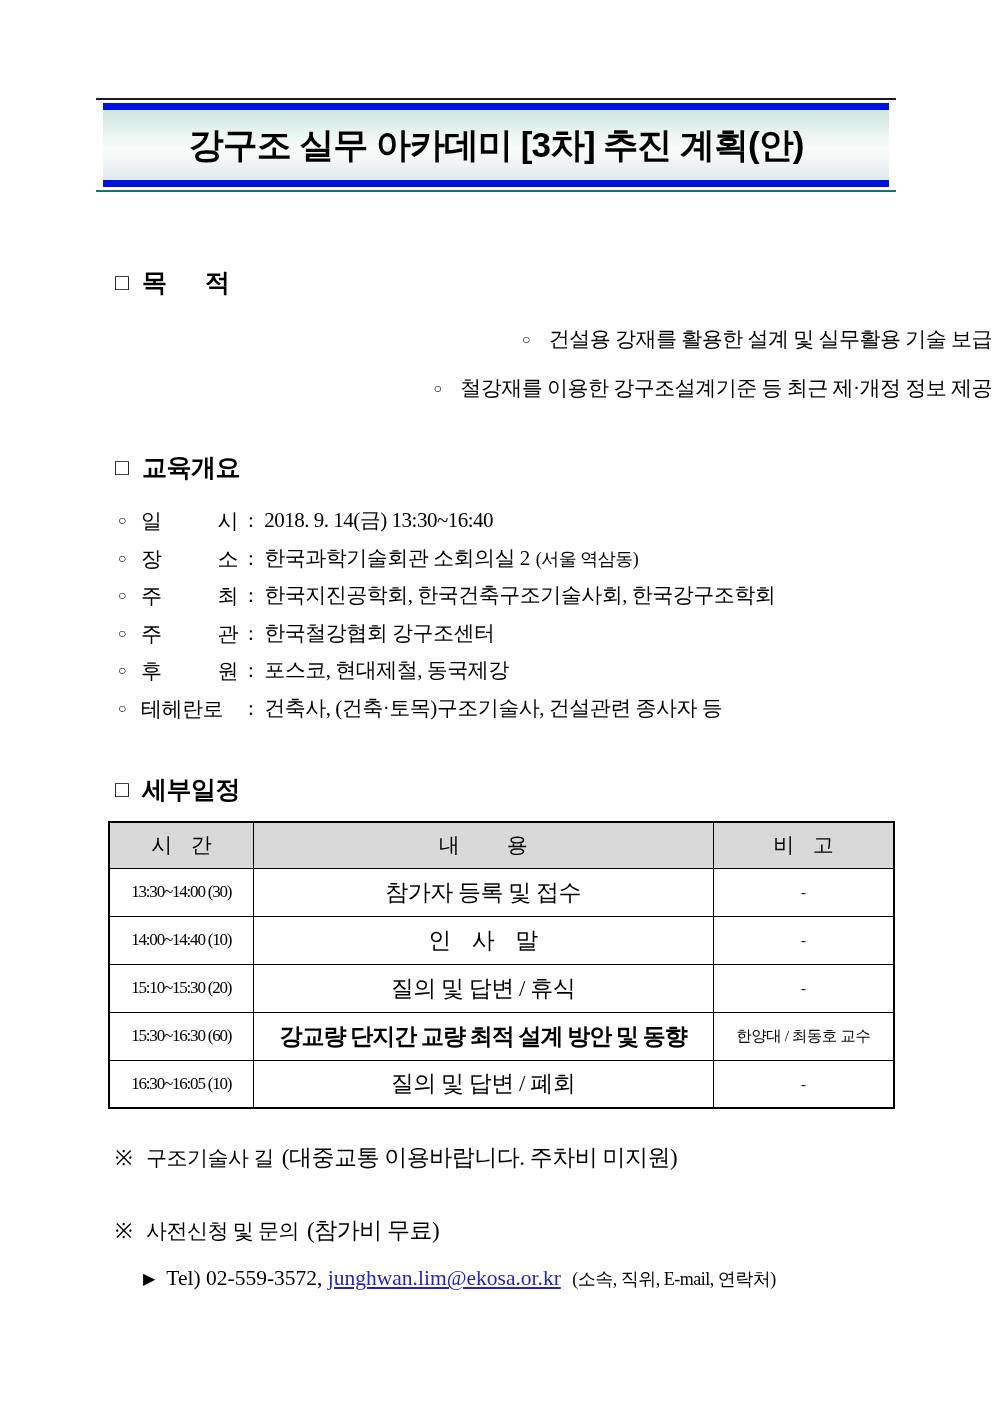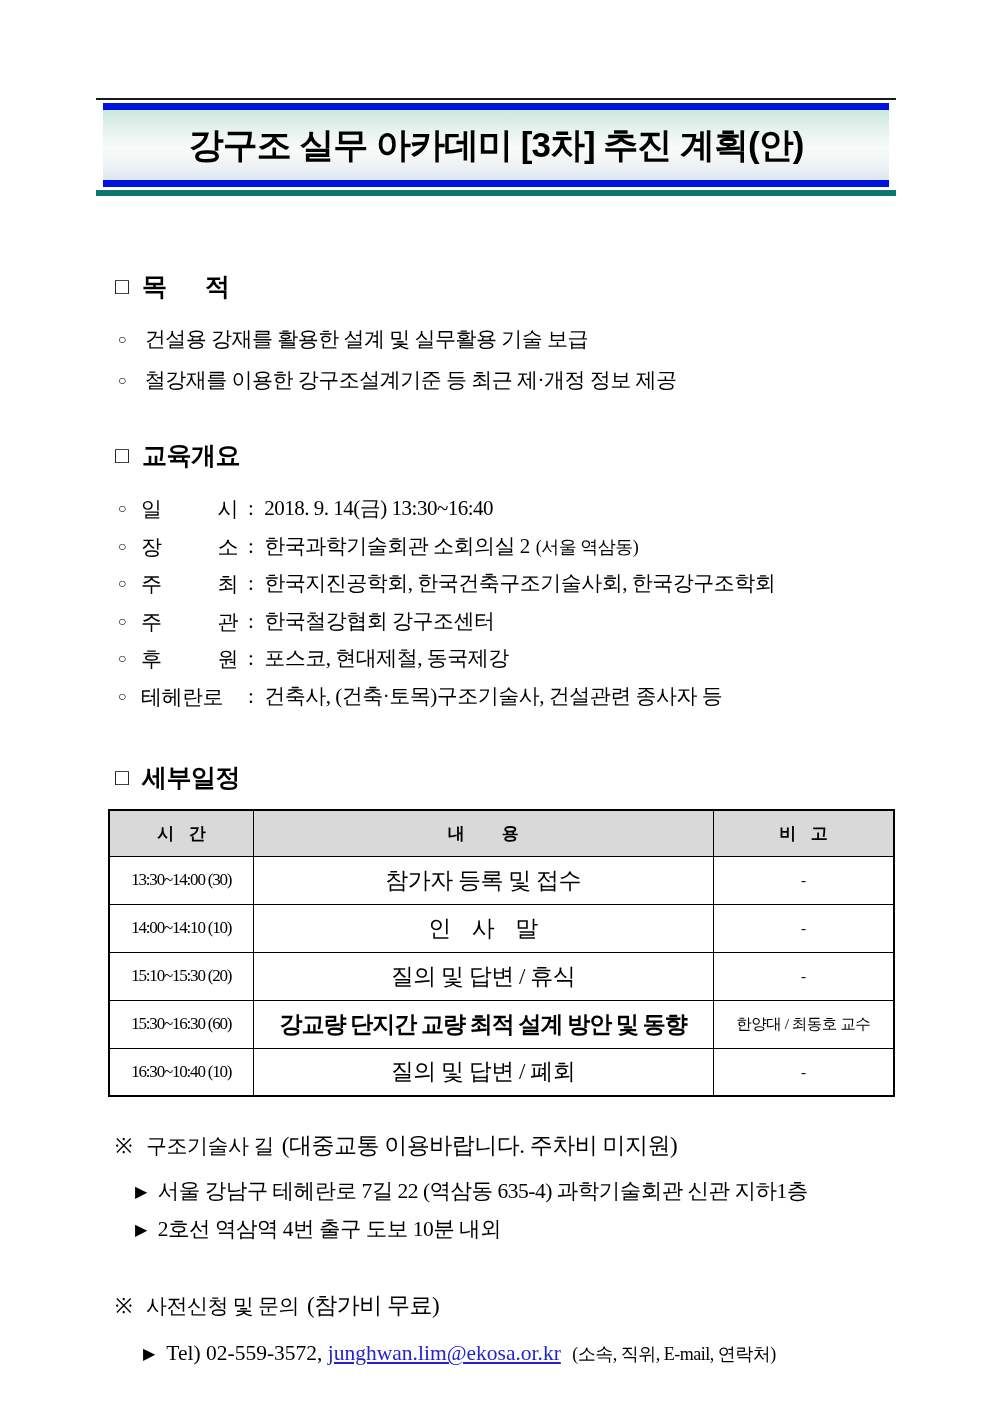--- a/index.html
+++ b/index.html
@@ -8,21 +8,21 @@
     width:992px; height:1403px;
     font-family:"Liberation Serif", serif;
     color:#000; overflow:hidden; position:relative;
   }
   .page { width:992px; height:1403px; background:#fff; }
 
   
   .banner {
     margin:98px 96px 0 96px;
     border-top:2px solid #1a1a1a;
-    border-bottom:6px solid #0f766e;
+    border-bottom:2px solid #0f766e;
     padding:3px 7px;
   }
   .banner-inner {
     border-top:7px solid #0013dd;
     border-bottom:7px solid #0013dd;
     height:84px;
     background:linear-gradient(180deg,#cde7e1 0%, #e7f3ef 30%, #f8fbfa 55%, #eef2f4 80%, #dde7ee 100%);
     display:flex; align-items:center; justify-content:center;
   }
   .banner-title {
@@ -39,21 +39,21 @@
     font-size:23px; font-weight:normal; margin-right:13px; line-height:1;
   }
   .h-text {
     font-family:"Liberation Sans", sans-serif;
     font-weight:bold; font-size:25px; white-space:pre; letter-spacing:-0.5px;
   }
 
   
   .sec-purpose { margin-top:74px; }
   .purpose-list { margin-top:16px; }
-  .p-item { line-height:40px; font-size:21px; letter-spacing:-0.5px; }
+  .p-item { line-height:48px; font-size:21px; letter-spacing:-0.5px;text-align:right; }
   .o-bullet { font-size:14px; margin-left:3px; vertical-align:2px; }
   .p-text { margin-left:14px; }
 
   
   .sec-overview { margin-top:38px; }
   .ov-list { margin-top:18px; }
   .ov-item { line-height:36.5px; font-size:21px; letter-spacing:-0.5px; white-space:nowrap; }
   .ov-label {
     display:inline-block; width:97px; margin-left:15px;
     text-align:justify; text-align-last:justify; vertical-align:bottom;
@@ -70,21 +70,21 @@
     border:2px solid #000;
   }
   table.schedule col.c-time { width:144px; }
   table.schedule col.c-content { width:460px; }
   table.schedule col.c-note { width:181px; }
   table.schedule th, table.schedule td {
     border:1px solid #000; text-align:center; vertical-align:middle; overflow:hidden;
   }
   table.schedule th {
     height:46px; background:#d9d9d9;
-    font-weight:bold; font-size:17px; white-space:pre; letter-spacing:-0.5px;
+    font-weight:normal; font-size:21px; white-space:pre; letter-spacing:-0.5px;
   }
   table.schedule td { height:48px; }
   td.t-time { font-size:17px; letter-spacing:-1.2px; white-space:nowrap; }
   td.t-content { font-size:23px; letter-spacing:-0.5px; white-space:pre; }
   tr.bold-row td.t-content { font-weight:bold; letter-spacing:-1px; }
   td.t-note { font-size:15.5px; letter-spacing:-0.5px; white-space:nowrap; }
 
   
   .note-block { margin-top:33px; }
   .nb-head { font-size:21px; letter-spacing:-0.5px; }
@@ -174,54 +174,46 @@
           <th>비    고</th>
         </tr>
       </thead>
       <tbody>
         <tr>
           <td class="t-time">13:30~14:00 (30)</td>
           <td class="t-content">참가자 등록 및 접수</td>
           <td class="t-note">-</td>
         </tr>
         <tr>
-          <td class="t-time">14:00~14:10 (10)</td>
+          <td class="t-time">14:00~14:40 (10)</td>
           <td class="t-content">인    사    말</td>
           <td class="t-note">-</td>
         </tr>
         <tr>
           <td class="t-time">15:10~15:30 (20)</td>
           <td class="t-content">질의 및 답변 / 휴식</td>
           <td class="t-note">-</td>
         </tr>
         <tr class="bold-row">
           <td class="t-time">15:30~16:30 (60)</td>
           <td class="t-content">강교량 단지간 교량 최적 설계 방안 및 동향</td>
           <td class="t-note">한양대 / 최동호 교수</td>
         </tr>
         <tr>
-          <td class="t-time">16:30~10:40 (10)</td>
+          <td class="t-time">16:30~16:05 (10)</td>
           <td class="t-content">질의 및 답변 / 폐회</td>
           <td class="t-note">-</td>
         </tr>
       </tbody>
     </table>
   </div>
 
   <div class="section note-block">
     <div class="nb-head">
       <span class="ref-mark">※</span><span>구조기술사 길</span><span class="nb-note">(대중교통 이용바랍니다. 주차비 미지원)</span>
-    </div>
-    <div class="nb-items">
-      <div class="nb-item">
-        <span class="arrow">▶</span><span>서울 강남구 테헤란로 7길 22 (역삼동 635-4) 과학기술회관 신관 지하1층</span>
-      </div>
-      <div class="nb-item">
-        <span class="arrow">▶</span><span>2호선 역삼역 4번 출구 도보 10분 내외</span>
-      </div>
     </div>
   </div>
 
   <div class="section note-block contact-block">
     <div class="nb-head">
       <span class="ref-mark">※</span><span>사전신청 및 문의</span><span class="nb-note">(참가비 무료)</span>
     </div>
     <div class="tel-line">
       <span class="arrow">▶</span><span>Tel) 02-559-3572,</span>
       <a class="email">junghwan.lim@ekosa.or.kr</a>

